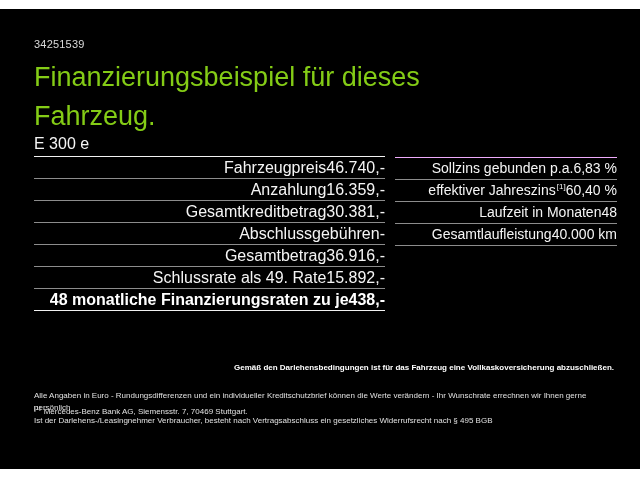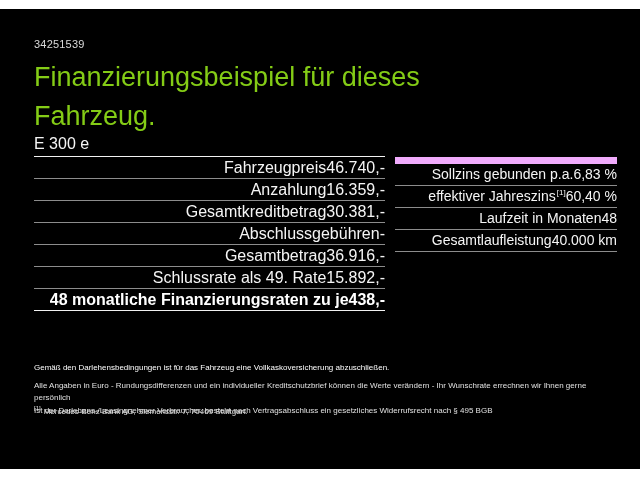--- a/index.html
+++ b/index.html
@@ -45,31 +45,31 @@
     color: #f5f5f5; white-space: nowrap;
   }
   .trow.bold {
     font-weight: bold;
     border-bottom: 1px solid #f2f2f2;
     color: #ffffff;
   }
   .right-table {
     position: absolute; left: 395px; top: 157px; width: 222px;
     font-size: 14px;
-    border-top: 7px solid #f0abfc;
+    border-top: 1px solid #f0abfc;
   }
   .right-table sup {
     font-size: 8px; line-height: 0; margin-left: 1px;
   }
   .fine-print {
     position: absolute; left: 34px; top: 362px; width: 580px;
     font-size: 8px; line-height: 12.5px; color: #e0e0e0;
   }
   .fine-print .fp-bold {
-    font-weight: normal; color: #ffffff; margin-bottom: 5px;
+    font-weight: bold; color: #ffffff; margin-bottom: 15px; text-align: right;
   }
   .footnote {
     position: absolute; left: 34px; top: 405px;
     font-size: 8px; color: #e0e0e0;
   }
   .footnote sup { font-size: 6px; margin-right: 3px; }
 </style>
 </head>
 <body>
 

